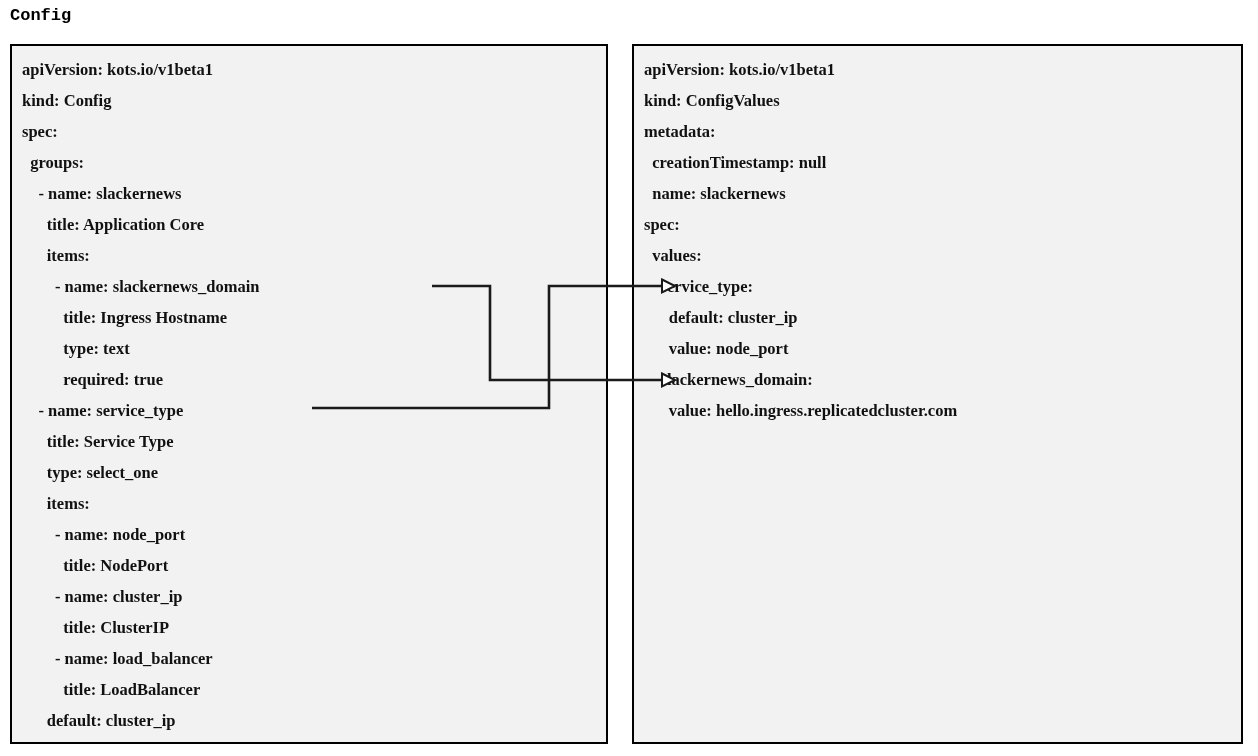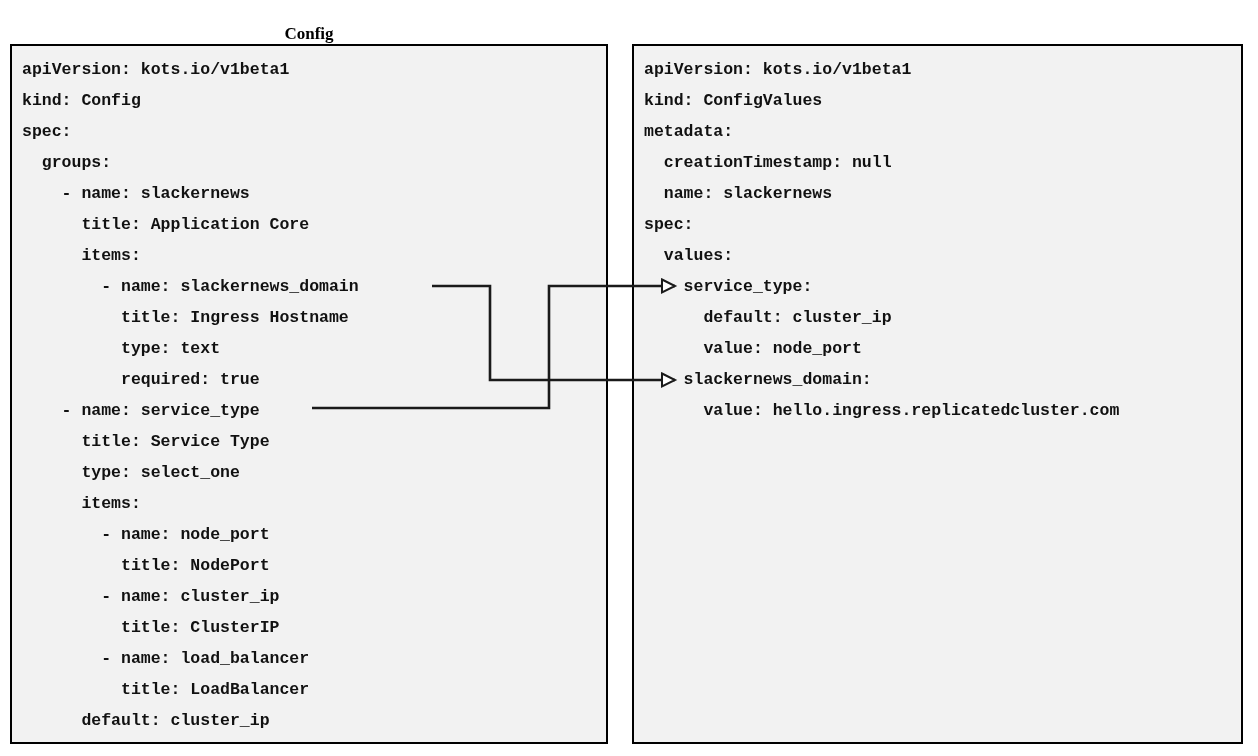--- a/index.html
+++ b/index.html
@@ -10,26 +10,25 @@
   body {
     width: 1258px;
     height: 756px;
     position: relative;
     font-family: "DejaVu Sans Mono", "Liberation Mono", monospace;
     overflow: hidden;
   }
 
   .panel-title {
     position: absolute;
-    top: 24px;
-    font-family: Liberation Serif, serif;
+    top: 6px;
+    font-family: Liberation Mono, monospace;
     font-weight: bold;
     font-size: 17px;
     color: #000000;
-    text-align: center;
     letter-spacing: 0px;
     white-space: pre;
   }
   #title-config  { left: 10px;  width: 598px; }
   #title-values  { left: 632px; width: 611px; margin-top: 44px; }
 
   .panel {
     position: absolute;
     top: 44px;
     height: 700px;
@@ -40,21 +39,21 @@
   }
   #panel-config { left: 10px;  width: 598px; }
   #panel-values { left: 632px; width: 611px; }
 
   .code {
     position: absolute;
     left: 10px;
     top: 8px;
     right: 0;
     margin: 0;
-    font-family: Liberation Mono, monospace;
+    font-family: Liberation Serif, serif;
     font-weight: bold;
     font-size: 16.5px;
     line-height: 31px;
     color: #111111;
     white-space: pre;
     letter-spacing: 0px;
   }
 
   #connectors {
     position: absolute;

